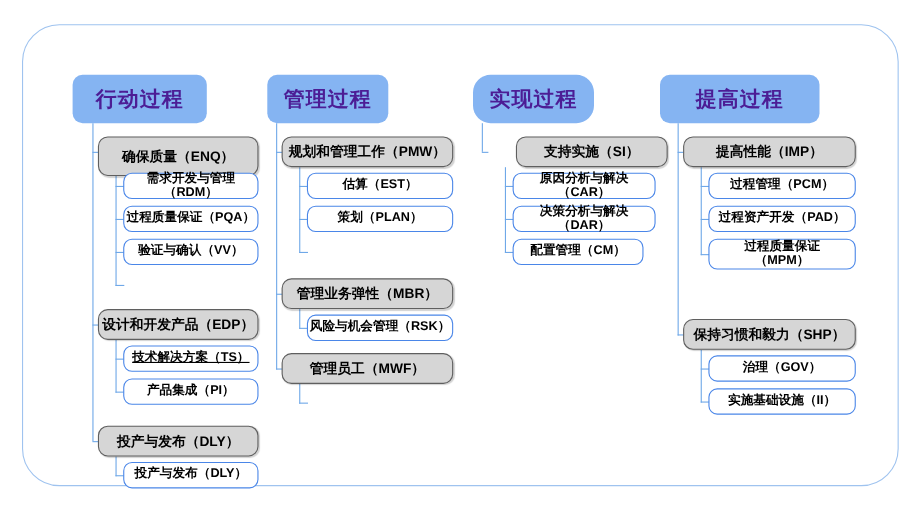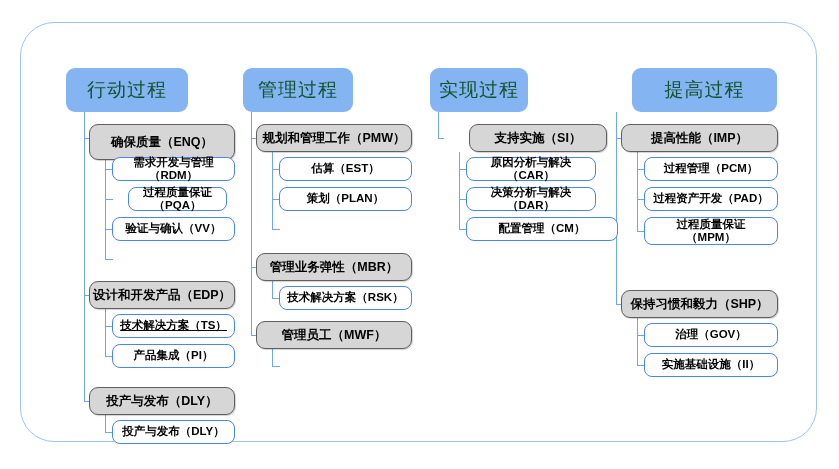--- a/index.html
+++ b/index.html
@@ -35,23 +35,23 @@
     letter-spacing:1px;
     z-index:5;
   }
 
   
   .col-head{
     position:absolute;
     height:44px;
     background:#85b4f2;
     border-radius:9px;
-    color:#14532d;
+    color:#4c1d95;
     font-size:19px;
-    font-weight:normal;
+    font-weight:bold;
     display:flex;align-items:center;justify-content:center;
     letter-spacing:1px;
     z-index:4;
   }
 
   
   .group-box{
     position:absolute;
     background:#d6d6d6;
     border:1.4px solid #5f5f5f;
@@ -99,21 +99,21 @@
   <div class="vline" style="left:84px;top:112px;height:289px;"></div>
 
   <div class="hline" style="left:84px;top:138px;width:6px;"></div>
   <div class="group-box" style="left:89px;top:124px;width:146px;height:36px;">确保质量（ENQ）</div>
   <div class="vline" style="left:105px;top:152px;height:108px;"></div>
 
   <div class="hline" style="left:105px;top:169px;width:8px;"></div>
   <div class="leaf-box" style="left:112px;top:157px;width:123px;height:24px;">需求开发与管理（RDM）</div>
 
   <div class="hline" style="left:105px;top:199px;width:8px;"></div>
-  <div class="leaf-box" style="left:128px;top:187px;width:99px;height:24px;">过程质量保证（PQA）</div>
+  <div class="leaf-box" style="left:112px;top:187px;width:123px;height:24px;">过程质量保证（PQA）</div>
 
   <div class="hline" style="left:105px;top:229px;width:8px;"></div>
   <div class="leaf-box" style="left:112px;top:217px;width:123px;height:24px;">验证与确认（VV）</div>
 
   <div class="hline" style="left:105px;top:259px;width:8px;"></div>
 
   <div class="hline" style="left:84px;top:295px;width:6px;"></div>
   <div class="group-box" style="left:89px;top:281px;width:146px;height:28px;">设计和开发产品（EDP）</div>
   <div class="vline" style="left:105px;top:309px;height:48px;"></div>
 
@@ -141,44 +141,44 @@
 
   <div class="hline" style="left:272px;top:199px;width:8px;"></div>
   <div class="leaf-box" style="left:279px;top:187px;width:133px;height:24px;">策划（PLAN）</div>
 
   <div class="hline" style="left:272px;top:229px;width:8px;"></div>
 
   <div class="hline" style="left:251px;top:267px;width:6px;"></div>
   <div class="group-box" style="left:256px;top:253px;width:156px;height:28px;">管理业务弹性（MBR）</div>
   <div class="vline" style="left:272px;top:281px;height:18px;"></div>
   <div class="hline" style="left:272px;top:298px;width:8px;"></div>
-  <div class="leaf-box" style="left:279px;top:286px;width:133px;height:24px;">技术解决方案（RSK）</div>
+  <div class="leaf-box" style="left:279px;top:286px;width:133px;height:24px;">风险与机会管理（RSK）</div>
 
   <div class="hline" style="left:251px;top:335px;width:6px;"></div>
   <div class="group-box" style="left:256px;top:321px;width:156px;height:28px;">管理员工（MWF）</div>
   <div class="vline" style="left:272px;top:349px;height:18px;"></div>
   <div class="hline" style="left:272px;top:366px;width:8px;"></div>
 
-  <div class="col-head" style="left:430px;top:68px;width:98px;">实现过程</div>
+  <div class="col-head" style="left:430px;top:68px;width:110px;border-radius:16px;">实现过程</div>
   <div class="vline" style="left:438px;top:112px;height:26px;"></div>
 
   <div class="hline" style="left:438px;top:138px;width:6px;"></div>
   <div class="group-box" style="left:469px;top:124px;width:138px;height:28px;">支持实施（SI）</div>
   <div class="vline" style="left:459px;top:152px;height:78px;"></div>
 
   <div class="hline" style="left:459px;top:169px;width:8px;"></div>
   <div class="leaf-box" style="left:466px;top:157px;width:130px;height:24px;">原因分析与解决（CAR）</div>
 
   <div class="hline" style="left:459px;top:199px;width:8px;"></div>
   <div class="leaf-box" style="left:466px;top:187px;width:130px;height:24px;">决策分析与解决（DAR）</div>
 
   <div class="hline" style="left:459px;top:229px;width:8px;"></div>
-  <div class="leaf-box" style="left:466px;top:217px;width:152px;height:24px;">配置管理（CM）</div>
-
-  <div class="col-head" style="left:632px;top:68px;width:145px;">提高过程</div>
+  <div class="leaf-box" style="left:466px;top:217px;width:119px;height:24px;">配置管理（CM）</div>
+
+  <div class="col-head" style="left:600px;top:68px;width:145px;">提高过程</div>
   <div class="vline" style="left:616px;top:112px;height:193px;"></div>
 
   <div class="hline" style="left:616px;top:138px;width:6px;"></div>
   <div class="group-box" style="left:621px;top:124px;width:157px;height:28px;">提高性能（IMP）</div>
   <div class="vline" style="left:637px;top:152px;height:80px;"></div>
 
   <div class="hline" style="left:637px;top:169px;width:8px;"></div>
   <div class="leaf-box" style="left:644px;top:157px;width:134px;height:24px;">过程管理（PCM）</div>
 
   <div class="hline" style="left:637px;top:199px;width:8px;"></div>

